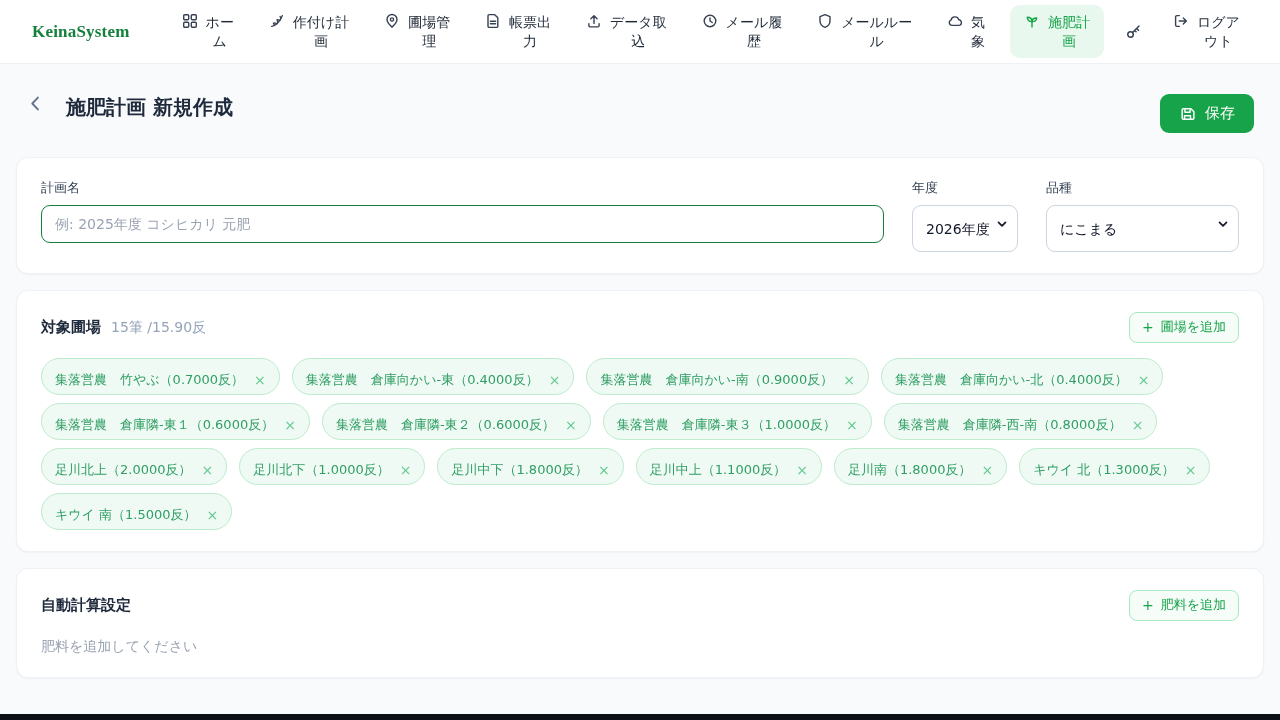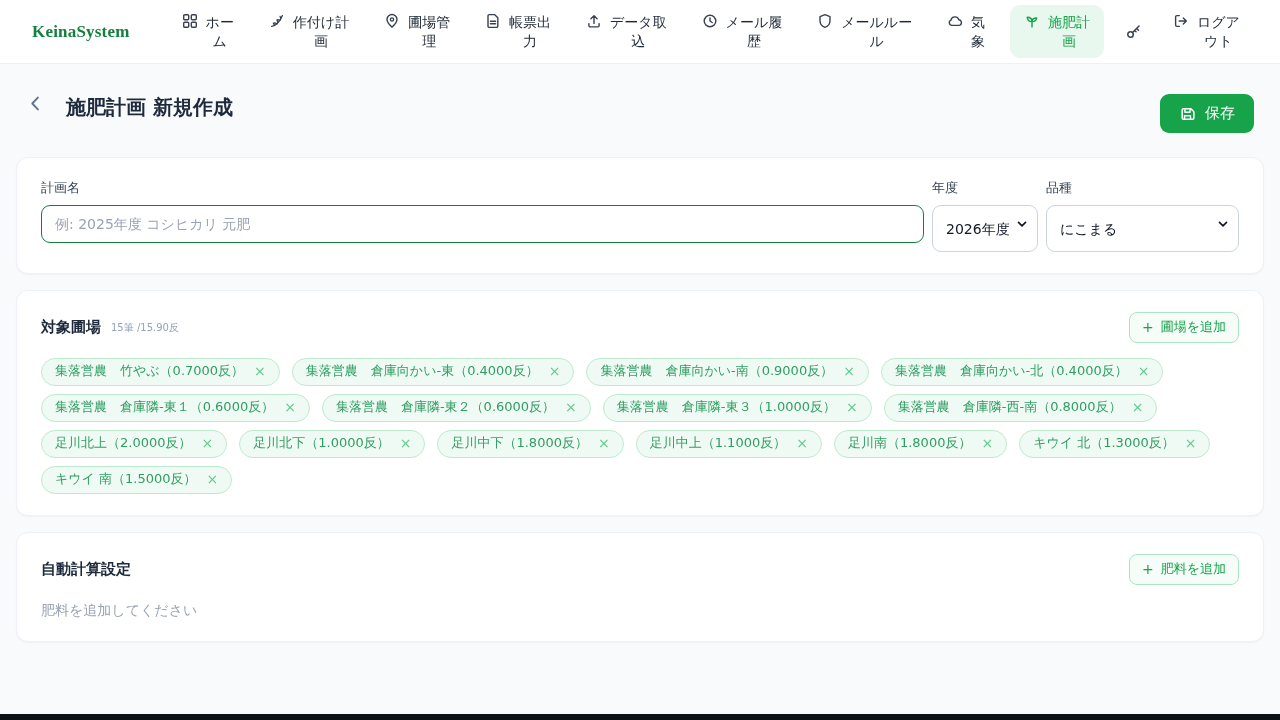--- a/index.html
+++ b/index.html
@@ -34,21 +34,21 @@
     background:#16a34a; color:#fff; border:none; border-radius:9px;
     padding:10px 19px; font-size:15px; font-weight:500; cursor:pointer;
     font-family:inherit;
   }
   .card {
     background:#fff; border:1px solid #eef1f5; border-radius:12px;
     box-shadow:0 1px 2px rgba(15,23,42,.04);
     padding:21px 24px; margin-bottom:16px;
   }
   
-  .form-row { display:flex; gap:8px; }
+  .form-row { display:flex; gap:28px; }
   .field { display:flex; flex-direction:column; }
   .field-label { font-size:13px; color:#334155; margin-bottom:8px; }
   .f-name { flex:1; }
   .f-year { width:106px; }
   .f-variety { width:193px; }
   .text-input {
     height:38px; border:1px solid #15803d; border-radius:9px; padding:0 13px;
     font-size:14px; color:#1e293b; outline:none; width:100%;
     font-family:inherit; background:#fff;
   }
@@ -57,33 +57,33 @@
   .select {
     -webkit-appearance:none; appearance:none;
     height:47px; width:100%; border:1px solid #cbd5e1; border-radius:9px;
     padding:0 26px 0 13px; font-size:14px; color:#111827; background:#fff;
     font-family:inherit; cursor:pointer; outline:none;
   }
   .select-chevron { position:absolute; right:9px; top:12px; pointer-events:none; color:#111827; display:flex; }
   
   .sec-header { display:flex; align-items:center; }
   .sec-title { font-size:15px; font-weight:700; color:#1e293b; }
-  .sec-summary { font-size:10px; color:#94a3b8; margin-left:10px; }
+  .sec-summary { font-size:14px; color:#94a3b8; margin-left:10px; }
   .add-btn {
     margin-left:auto; display:flex; align-items:center; gap:7px;
     background:#f6fdf9; border:1px solid #a9e7c3; color:#16a34a;
     border-radius:8px; padding:5px 12px 6px; font-size:13px; cursor:pointer;
     font-family:inherit;
   }
   .add-btn .plus { font-size:14px; line-height:1; }
   .chips { display:flex; flex-wrap:wrap; gap:8px 12px; margin-top:15px; }
   .chip {
     display:inline-flex; align-items:center; gap:10px;
     background:#f0faf4; border:1px solid #bceccd; color:#2f9e63;
-    border-radius:999px; padding:3px 13px 5px; font-size:13px;
+    border-radius:999px; padding:12px 13px 5px; font-size:13px;
   }
   .chip .x { color:#5fc98d; font-size:14px; line-height:1; cursor:pointer; }
   .empty-text { margin-top:17px; font-size:14px; color:#9aa3b2; }
   .bottom-bar { position:absolute; left:0; bottom:0; width:100%; height:6px; background:#0d1117; }
   svg { display:block; }
 </style>
 </head>
 <body>
 
 <header class="navbar">

